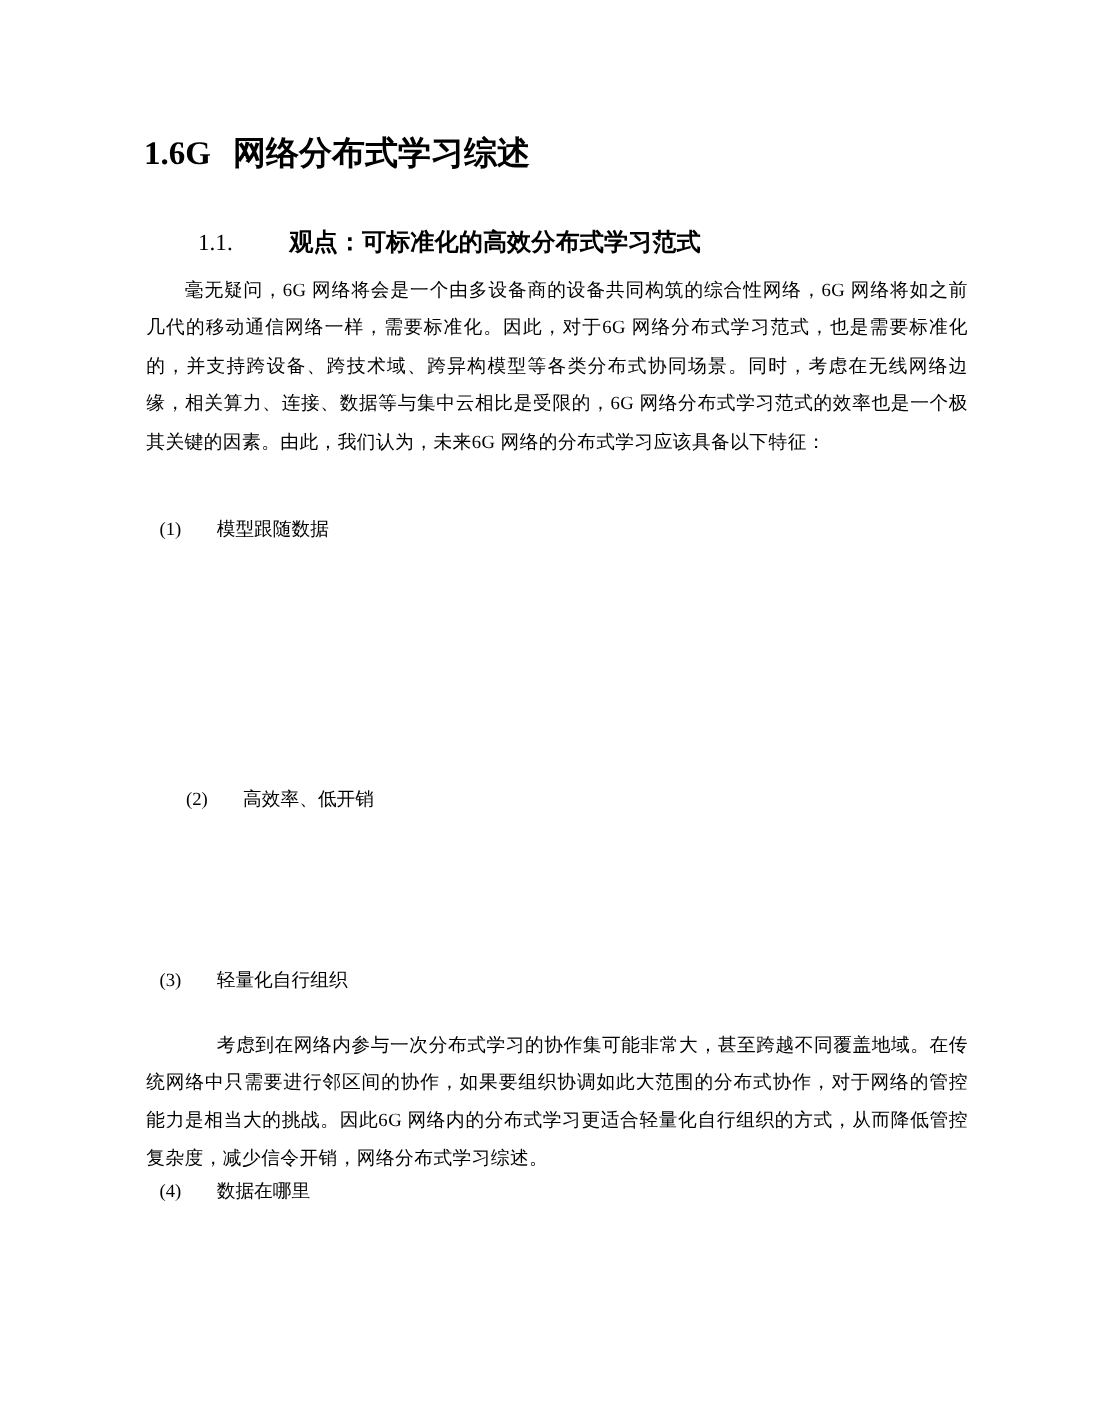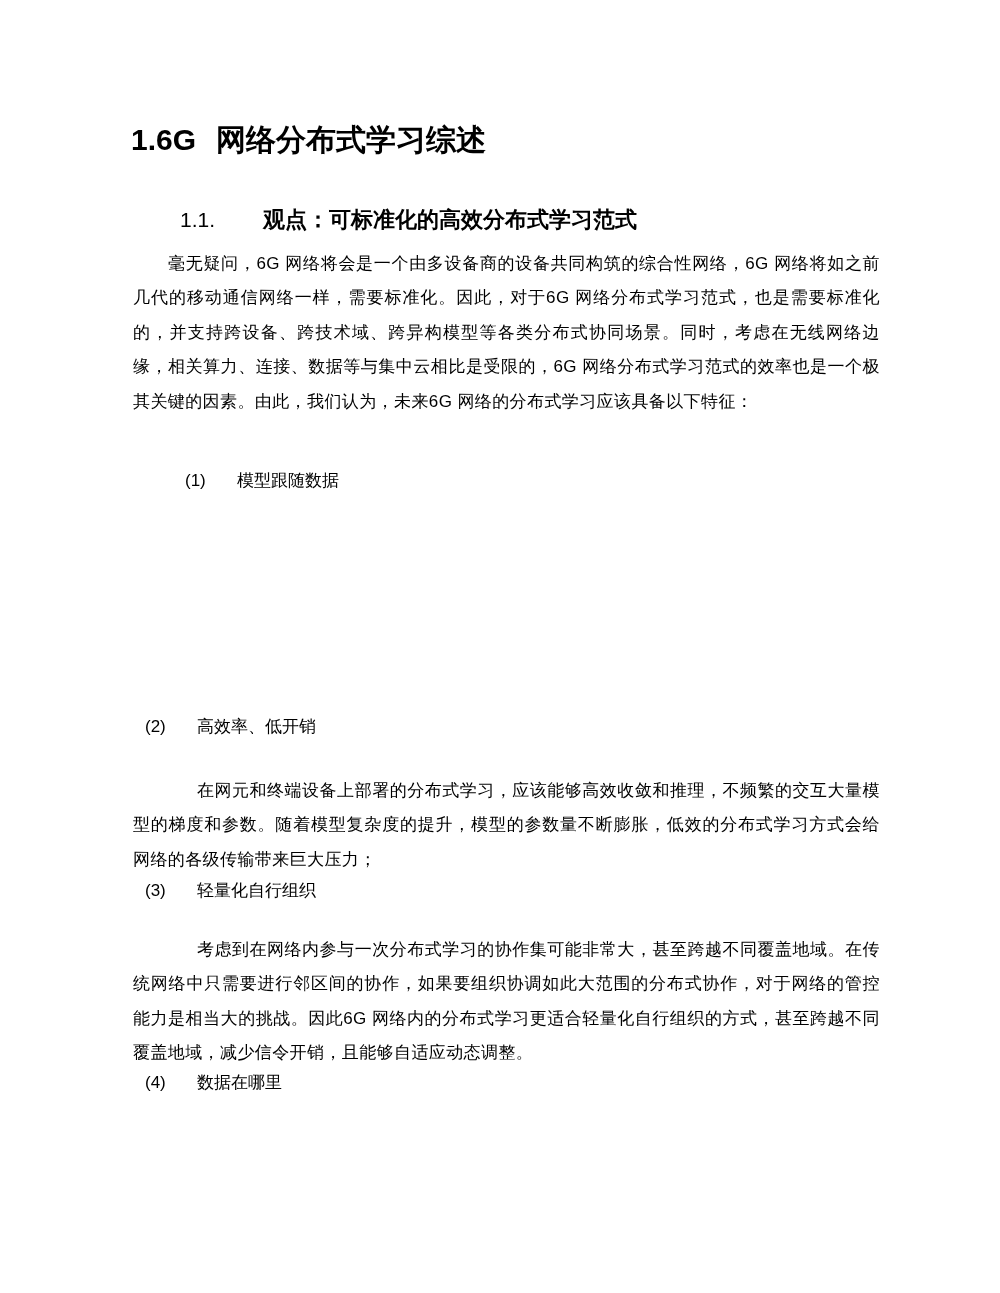--- a/index.html
+++ b/index.html
@@ -6,21 +6,21 @@
     margin: 0;
     padding: 0;
     background: #ffffff;
   }
   .page {
     position: relative;
     width: 1000px;
     height: 1102px;
     background: #ffffff;
     overflow: hidden;
-    font-family: Liberation Sans, sans-serif;
+    font-family: Liberation Serif, serif;
     color: #000000;
   }
   .doc-title {
     position: absolute;
     left: 131px;
     top: 121px;
     font-size: 30px;
     font-weight: bold;
     line-height: 38px;
     white-space: nowrap;
@@ -59,22 +59,22 @@
     position: absolute;
     left: 145px;
     font-size: 17px;
     line-height: 34.4px;
     white-space: nowrap;
   }
   .list-item .marker {
     display: inline-block;
     width: 52px;
   }
-  .item1 { top: 464px; margin-left: 40px; }
-  .item2 { top: 710px; }
+  .item1 { top: 464px; }
+  .item2 { top: 710px; margin-left: 24px; }
   .item3 { top: 874px; }
   .item4 { top: 1066px; }
   .watermark {
     position: absolute;
     left: 740px;
     top: 1222px;
     display: flex;
     align-items: center;
     gap: 8px;
   }
@@ -105,26 +105,25 @@
 
   <p class="para intro">毫无疑问，6G 网络将会是一个由多设备商的设备共同构筑的综合性网络，6G 网络将如之前几代的移动通信网络一样，需要标准化。因此，对于6G 网络分布式学习范式，也是需要标准化的，并支持跨设备、跨技术域、跨异构模型等各类分布式协同场景。同时，考虑在无线网络边缘，相关算力、连接、数据等与集中云相比是受限的，6G 网络分布式学习范式的效率也是一个极其关键的因素。由此，我们认为，未来6G 网络的分布式学习应该具备以下特征：</p>
 
   <div class="list-item item1">
     <span class="marker">(1)</span><span class="label">模型跟随数据</span>
   </div>
 
   <div class="list-item item2">
     <span class="marker">(2)</span><span class="label">高效率、低开销</span>
   </div>
-  <p class="para body2">在网元和终端设备上部署的分布式学习，应该能够高效收敛和推理，不频繁的交互大量模型的梯度和参数。随着模型复杂度的提升，模型的参数量不断膨胀，低效的分布式学习方式会给网络的各级传输带来巨大压力；</p>
 
   <div class="list-item item3">
     <span class="marker">(3)</span><span class="label">轻量化自行组织</span>
   </div>
-  <p class="para body3">考虑到在网络内参与一次分布式学习的协作集可能非常大，甚至跨越不同覆盖地域。在传统网络中只需要进行邻区间的协作，如果要组织协调如此大范围的分布式协作，对于网络的管控能力是相当大的挑战。因此6G 网络内的分布式学习更适合轻量化自行组织的方式，甚至跨越不同覆盖地域，减少信令开销，且能够自适应动态调整。</p>
+  <p class="para body3">考虑到在网络内参与一次分布式学习的协作集可能非常大，甚至跨越不同覆盖地域。在传统网络中只需要进行邻区间的协作，如果要组织协调如此大范围的分布式协作，对于网络的管控能力是相当大的挑战。因此6G 网络内的分布式学习更适合轻量化自行组织的方式，从而降低管控复杂度，减少信令开销，网络分布式学习综述。</p>
 
   <div class="list-item item4">
     <span class="marker">(4)</span><span class="label">数据在哪里</span>
   </div>
 
   <div class="watermark">
     <span class="watermark-icon">
       <svg width="48" height="42" viewBox="0 0 48 42" xmlns="http://www.w3.org/2000/svg">
         <g fill="#ffffff" stroke="#bdbdbd" stroke-width="1.6">
           <path d="M6,25 L3.5,31 L11,27 Z"></path>

